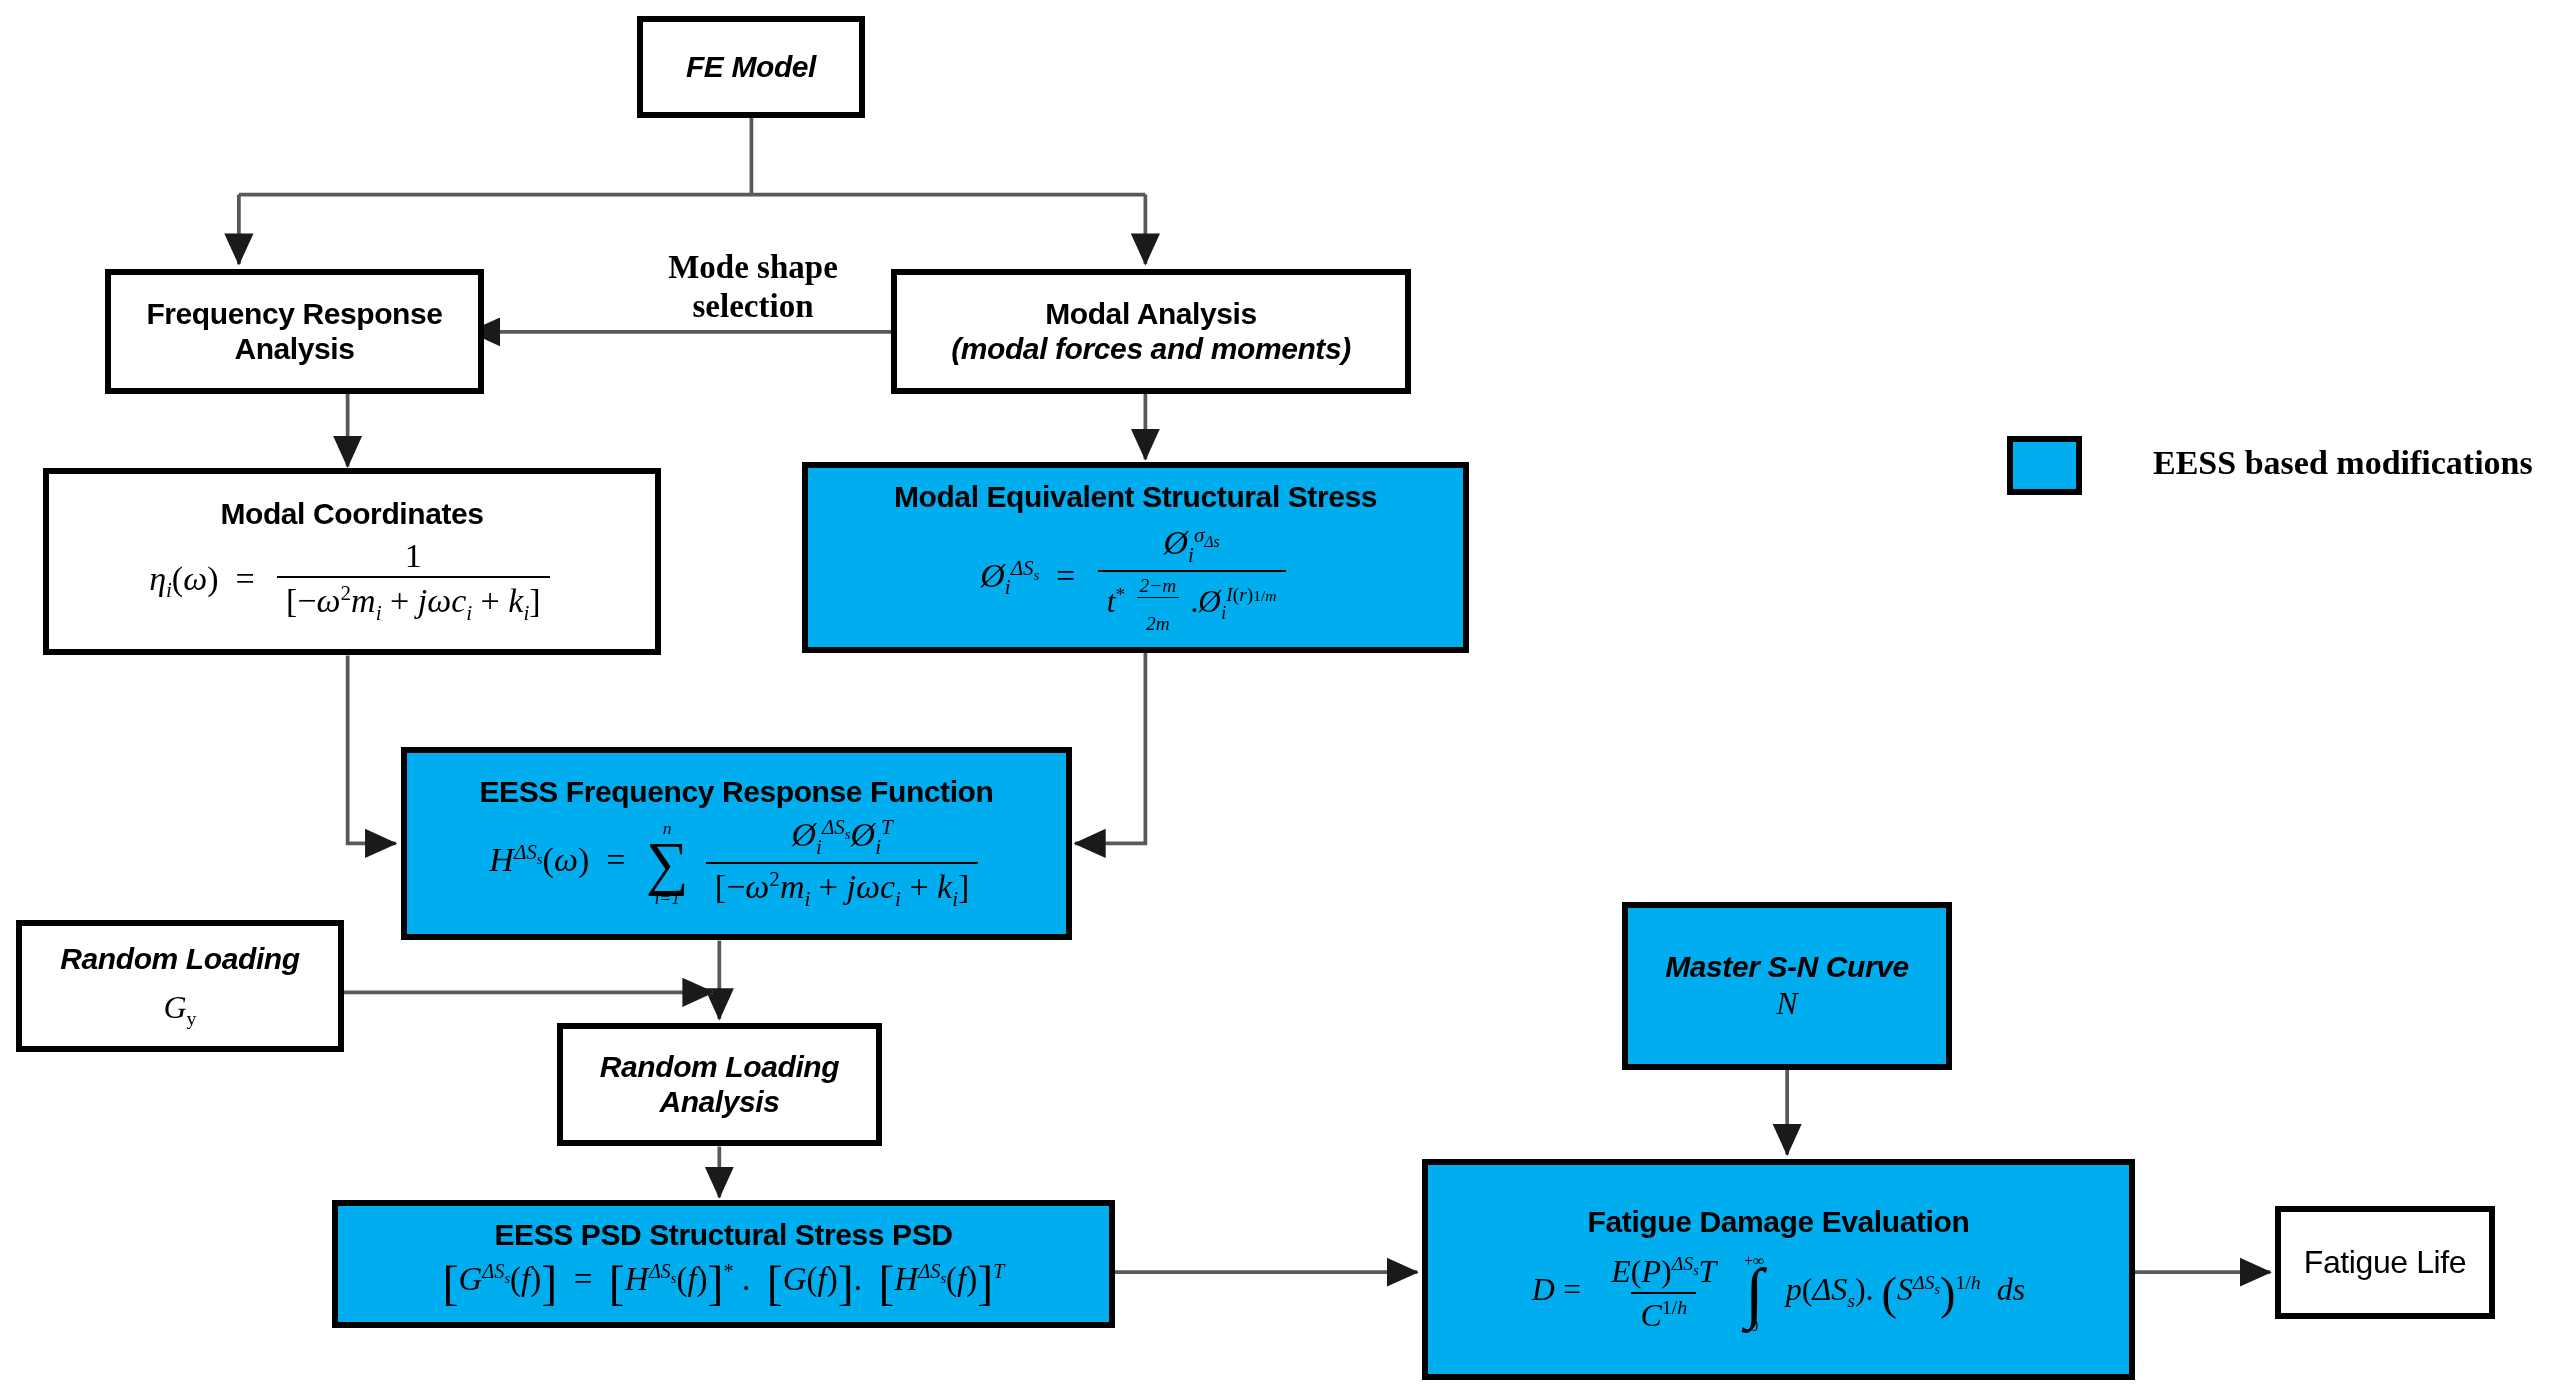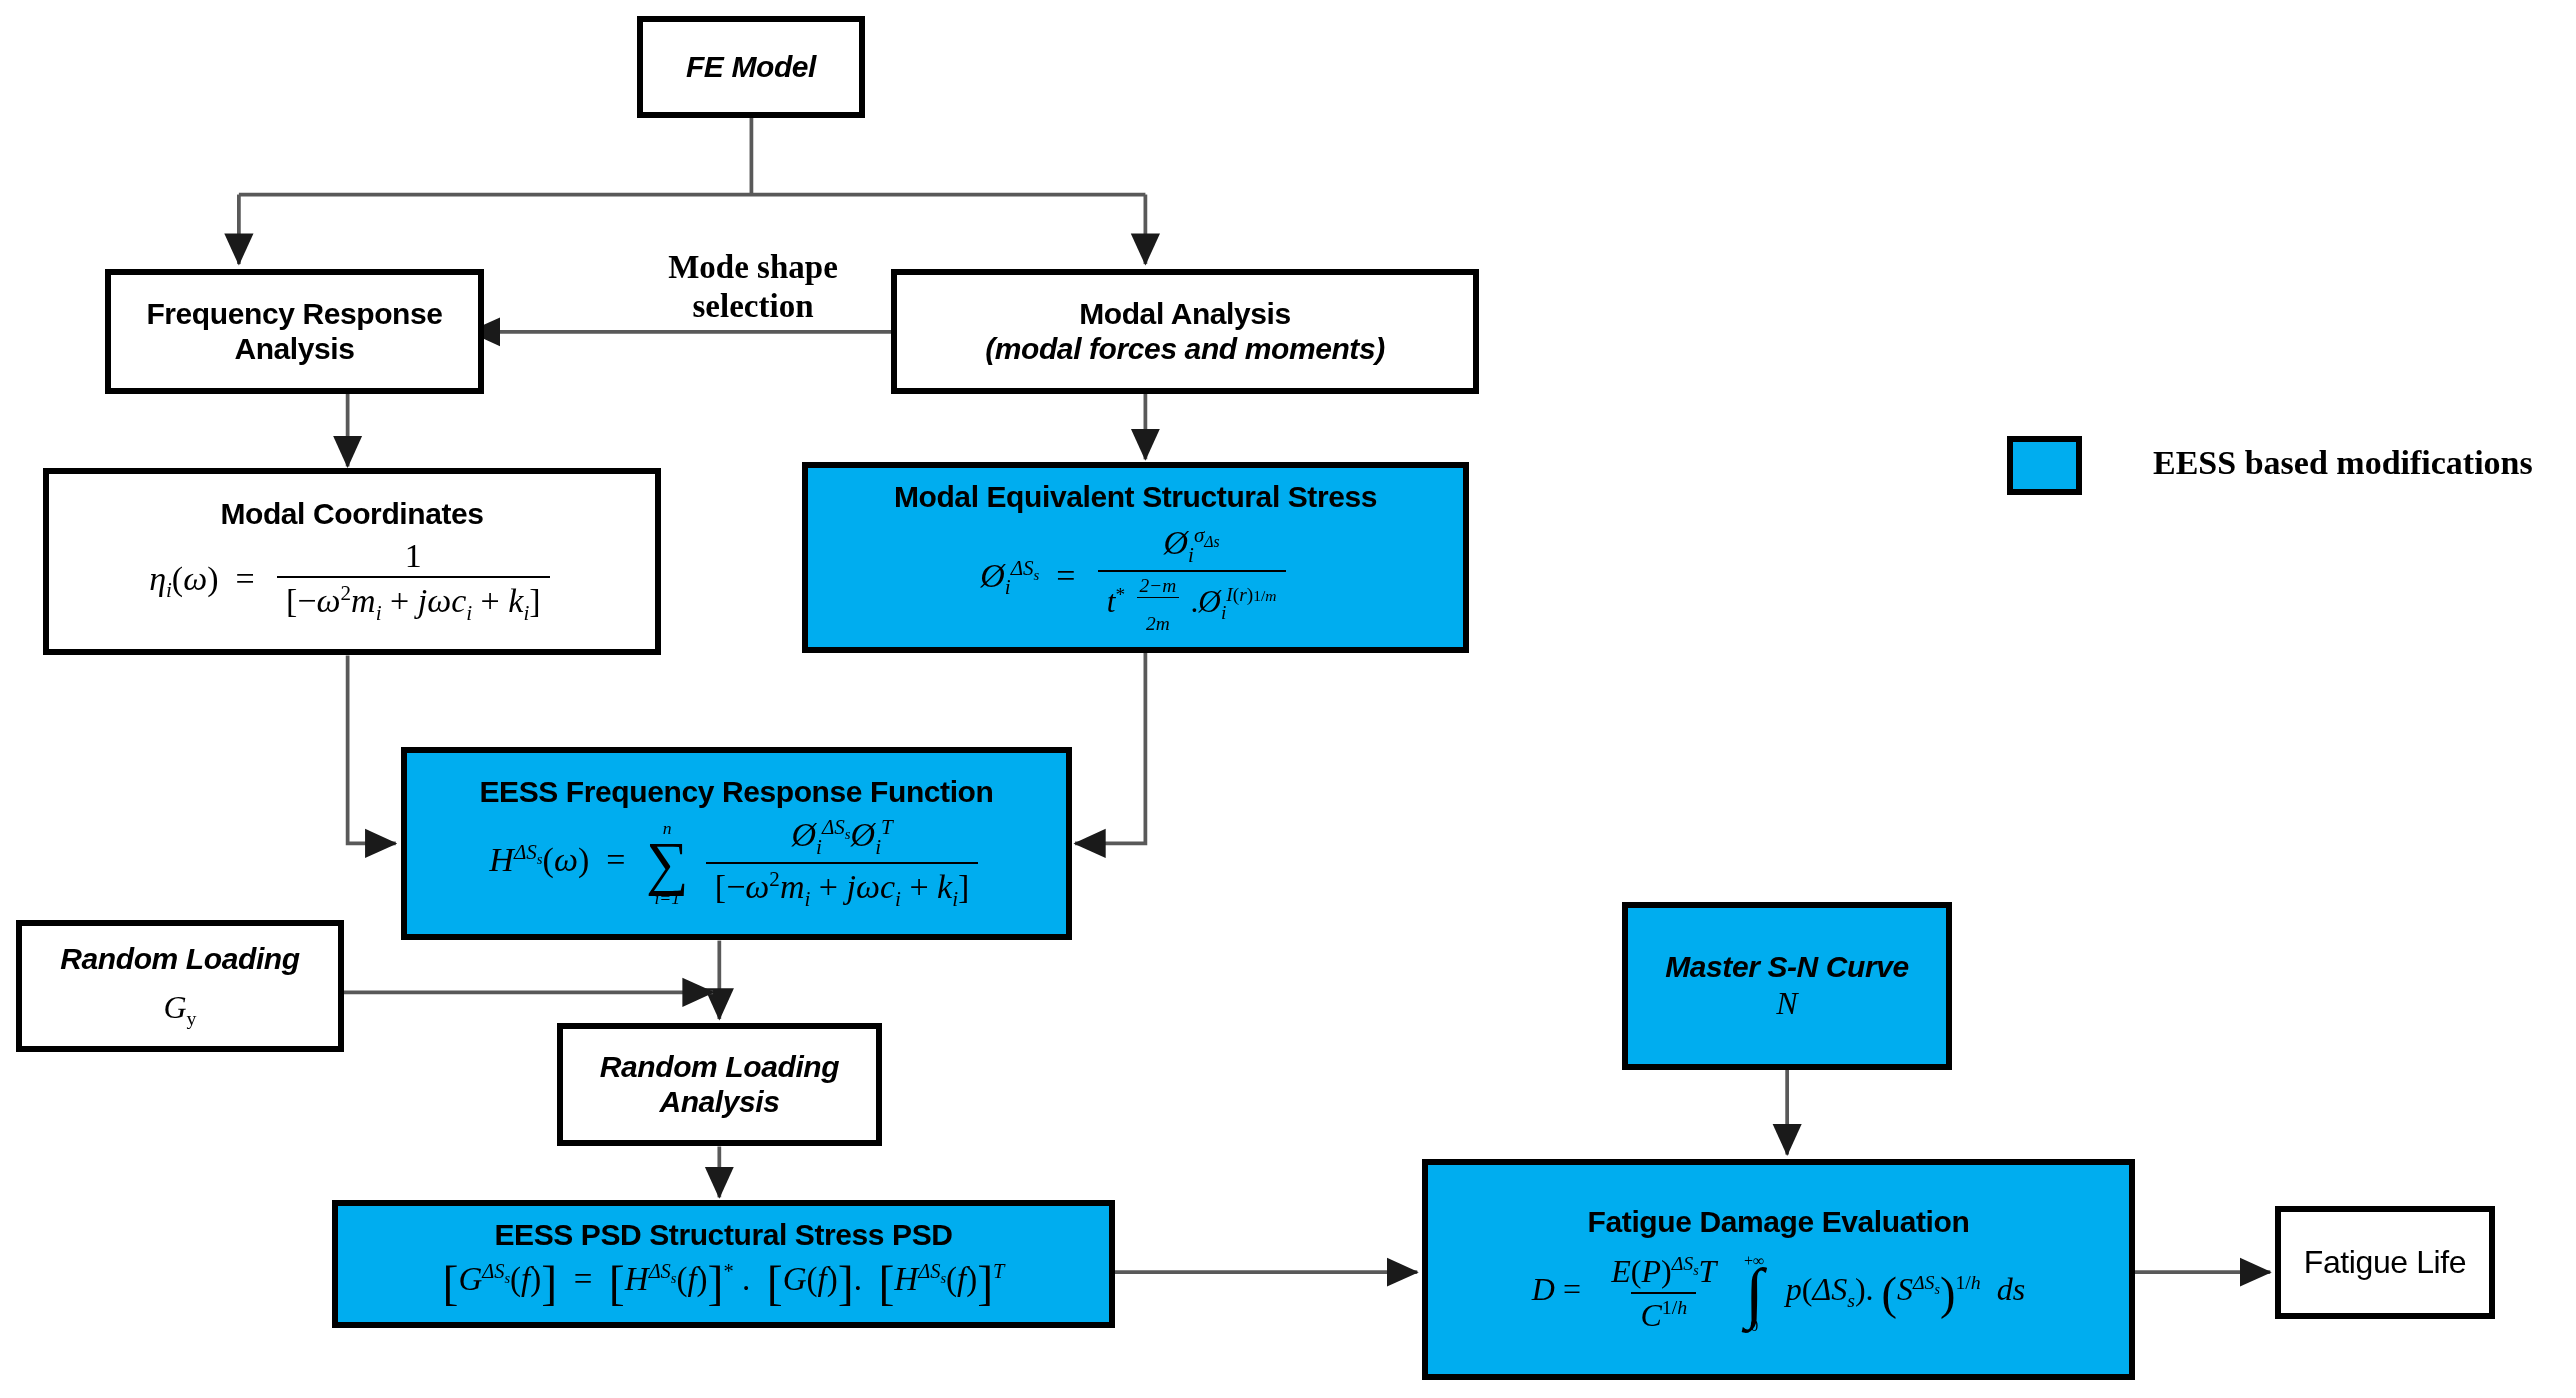--- a/index.html
+++ b/index.html
@@ -177,21 +177,21 @@
 <div class="node" style="left:105px; top:269px; width:379px; height:125px;">
   <div class="title">Frequency  Response</div>
   <div class="title">Analysis</div>
 </div>
 
 <div class="mode-label" style="left:624px; top:248px; width:258px;">
   <div>Mode shape</div>
   <div>selection</div>
 </div>
 
-<div class="node" style="left:891px; top:269px; width:588px; height:125px;">
+<div class="node" style="left:891px; top:269px; width:520px; height:125px;">
   <div class="title">Modal Analysis</div>
   <div class="subtitle-italic">(modal forces and moments)</div>
 </div>
 
 <div class="node" style="left:43px; top:468px; width:618px; height:187px;">
   <div class="title">Modal Coordinates</div>
   <div class="formula">
     <span class="mi">η</span><span class="sub mi">i</span><span>(</span><span class="mi">ω</span><span>)</span>
     <span>&nbsp;=&nbsp;</span>
     <span class="frac">

